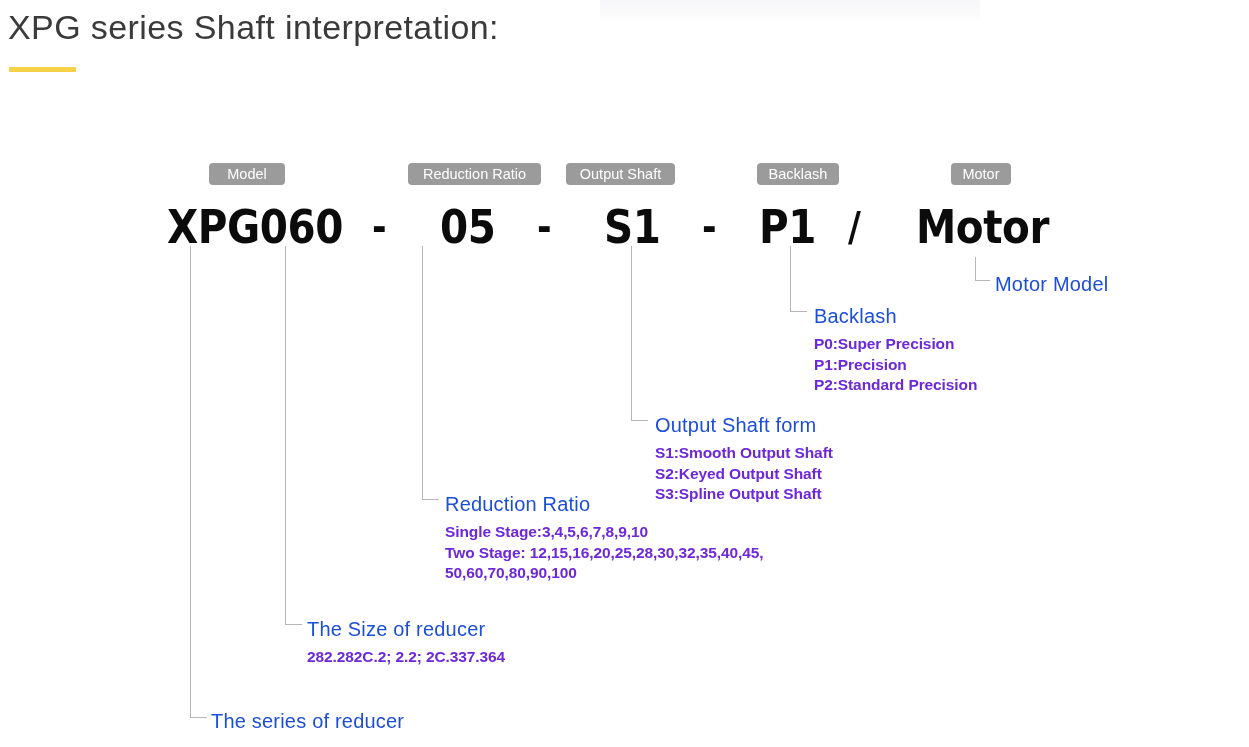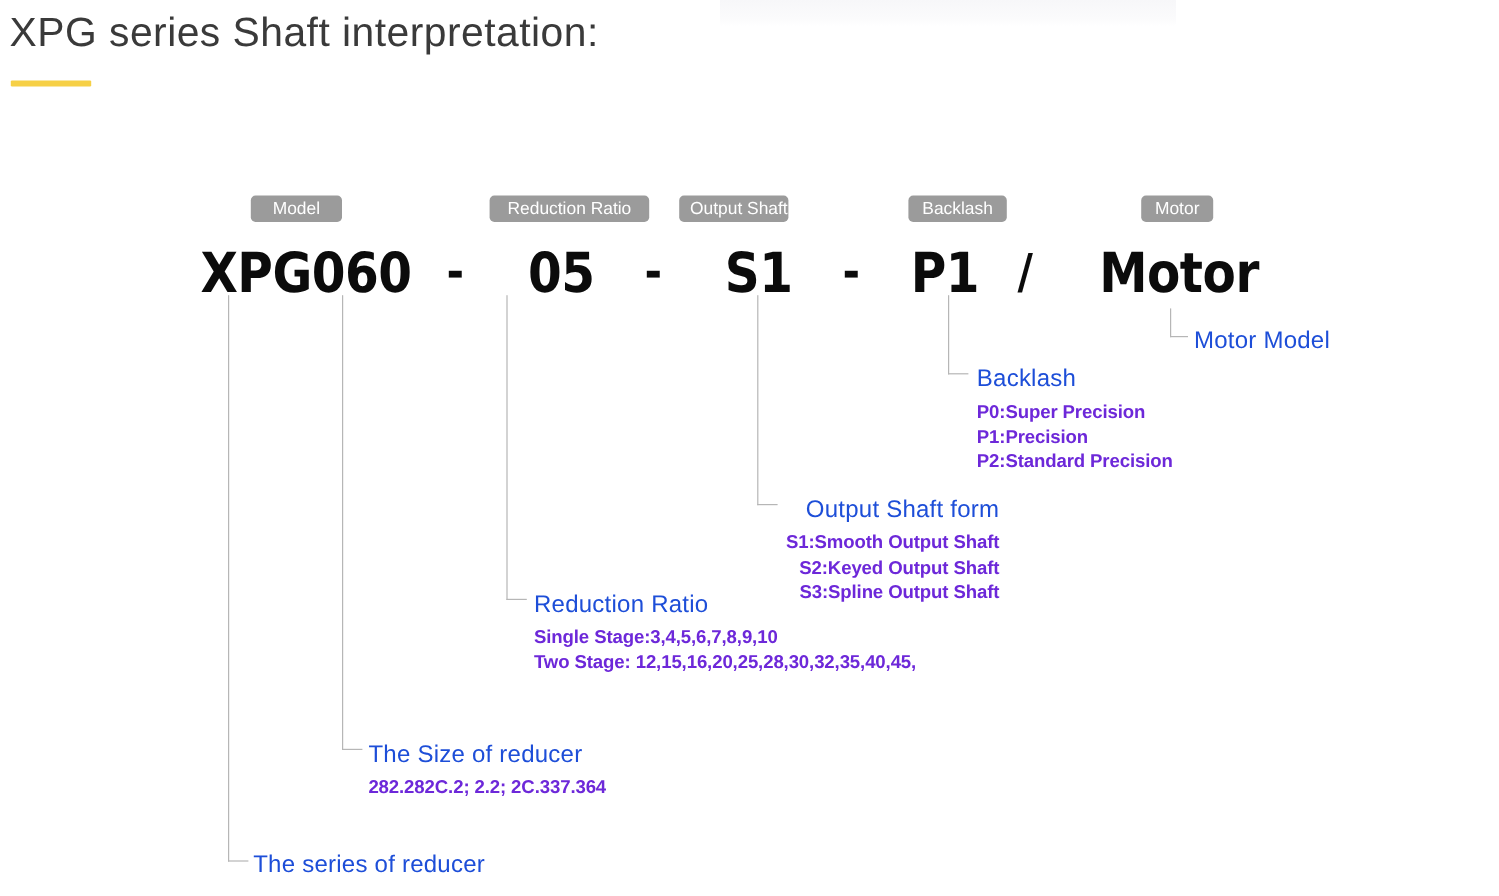--- a/index.html
+++ b/index.html
@@ -122,21 +122,21 @@
 </head>
 <body>
 
 <div class="top-band"></div>
 
 <div class="title">XPG series Shaft interpretation:</div>
 <div class="title-rule"></div>
 
 <div class="badge" style="left:209px; top:163px; width:76px;">Model</div>
 <div class="badge" style="left:408px; top:163px; width:133px;">Reduction Ratio</div>
-<div class="badge" style="left:566px; top:163px; width:91px;">Output Shaft</div>
+<div class="badge" style="left:566px; top:163px; width:109px;">Output Shaft</div>
 <div class="badge" style="left:757px; top:163px; width:82px;">Backlash</div>
 <div class="badge" style="left:951px; top:163px; width:60px;">Motor</div>
 
 <div class="code" style="left:167px;">XPG060</div>
 <div class="code sep" style="left:372px;">-</div>
 <div class="code" style="left:440px;">05</div>
 <div class="code sep" style="left:537px;">-</div>
 <div class="code" style="left:604px;">S1</div>
 <div class="code sep" style="left:702px;">-</div>
 <div class="code" style="left:759px;">P1</div>
@@ -167,34 +167,35 @@
 
 <div class="callout" style="left:814px; top:303px;">
   <div class="callout-head">Backlash</div>
   <div class="callout-lines">
     <div class="callout-line">P0:Super Precision</div>
     <div class="callout-line">P1:Precision</div>
     <div class="callout-line">P2:Standard Precision</div>
   </div>
 </div>
 
-<div class="callout" style="left:655px; top:412px;text-align:right;">
+<div class="callout" style="left:655px; top:412px;">
   <div class="callout-head">Output Shaft form</div>
   <div class="callout-lines">
     <div class="callout-line">S1:Smooth Output Shaft</div>
     <div class="callout-line">S2:Keyed Output Shaft</div>
     <div class="callout-line">S3:Spline Output Shaft</div>
   </div>
 </div>
 
 <div class="callout" style="left:445px; top:491px;">
   <div class="callout-head">Reduction Ratio</div>
   <div class="callout-lines">
     <div class="callout-line">Single Stage:3,4,5,6,7,8,9,10</div>
     <div class="callout-line">Two Stage: 12,15,16,20,25,28,30,32,35,40,45,</div>
+    <div class="callout-line">50,60,70,80,90,100</div>
   </div>
 </div>
 
 <div class="callout" style="left:307px; top:616px;">
   <div class="callout-head">The Size of reducer</div>
   <div class="callout-lines">
     <div class="callout-line">282.282C.2; 2.2; 2C.337.364</div>
   </div>
 </div>
 

